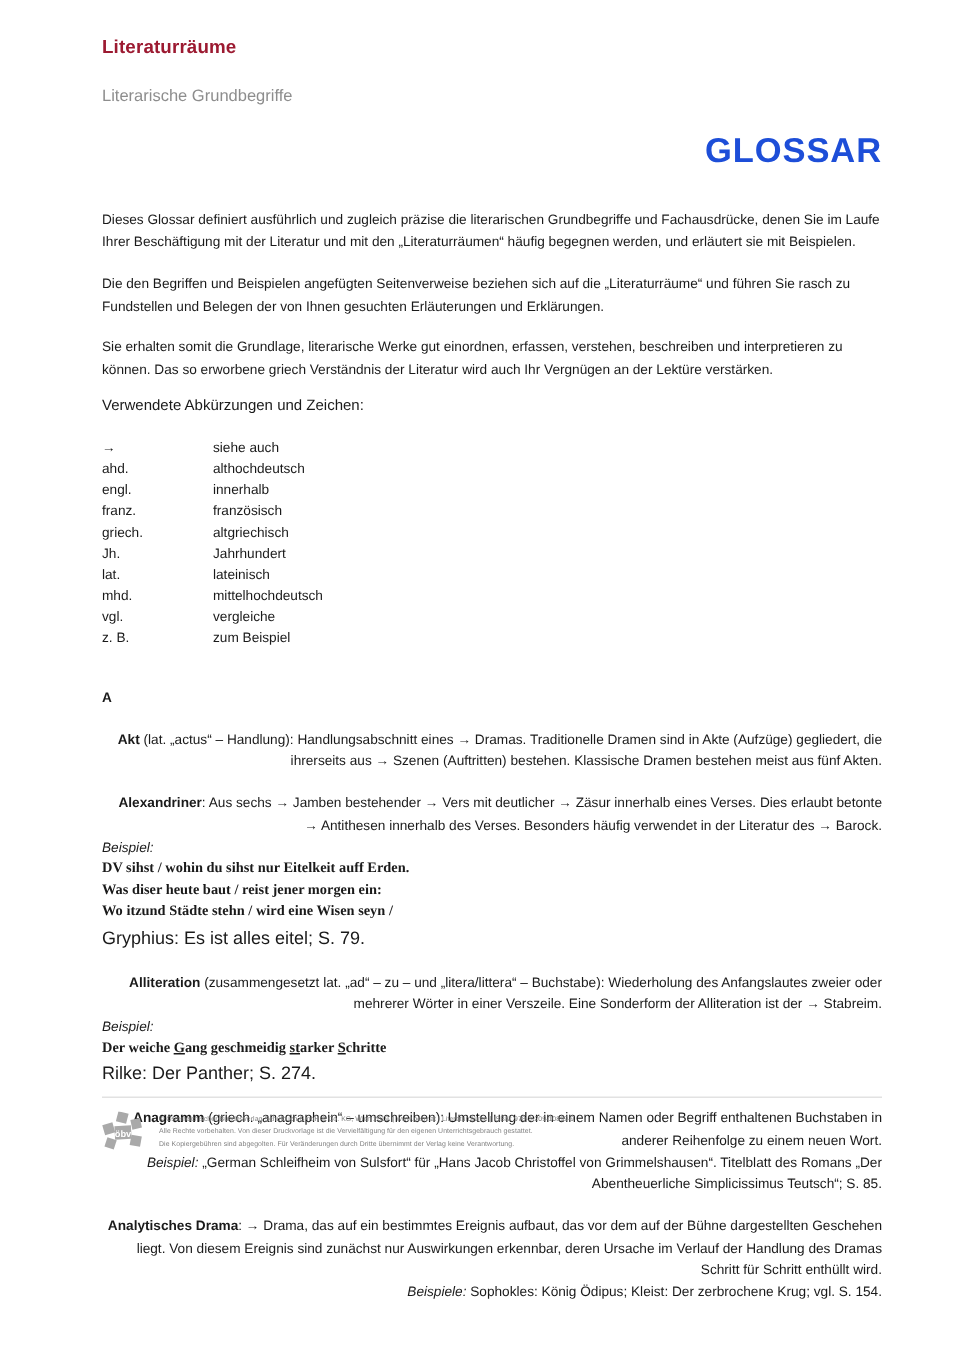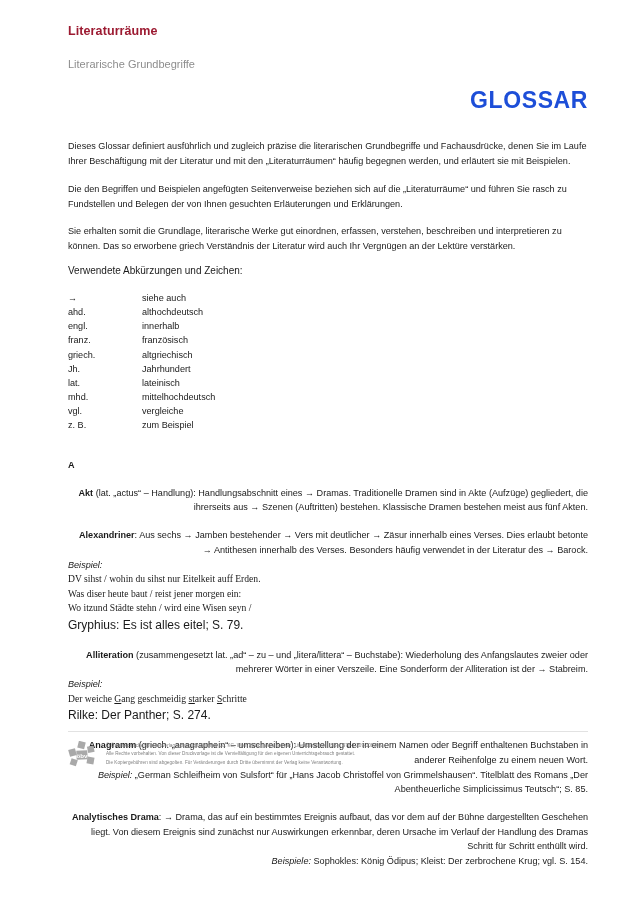--- a/index.html
+++ b/index.html
@@ -90,20 +90,21 @@
   .entry-term { font-weight: bold; }
   .ex-label {
     font-size: 9.1px;
     font-style: italic;
     line-height: 1.62;
   }
   .ex-line-serif {
     font-family: "Liberation Serif", serif;
     font-size: 9.6px;
     line-height: 1.52;
+    font-weight: bold;
   }
   .ex-line-sans {
     font-size: 12px;
     line-height: 1.56;
   }
   .u { text-decoration: underline; }
 
   
   .footer {
     position: absolute;

